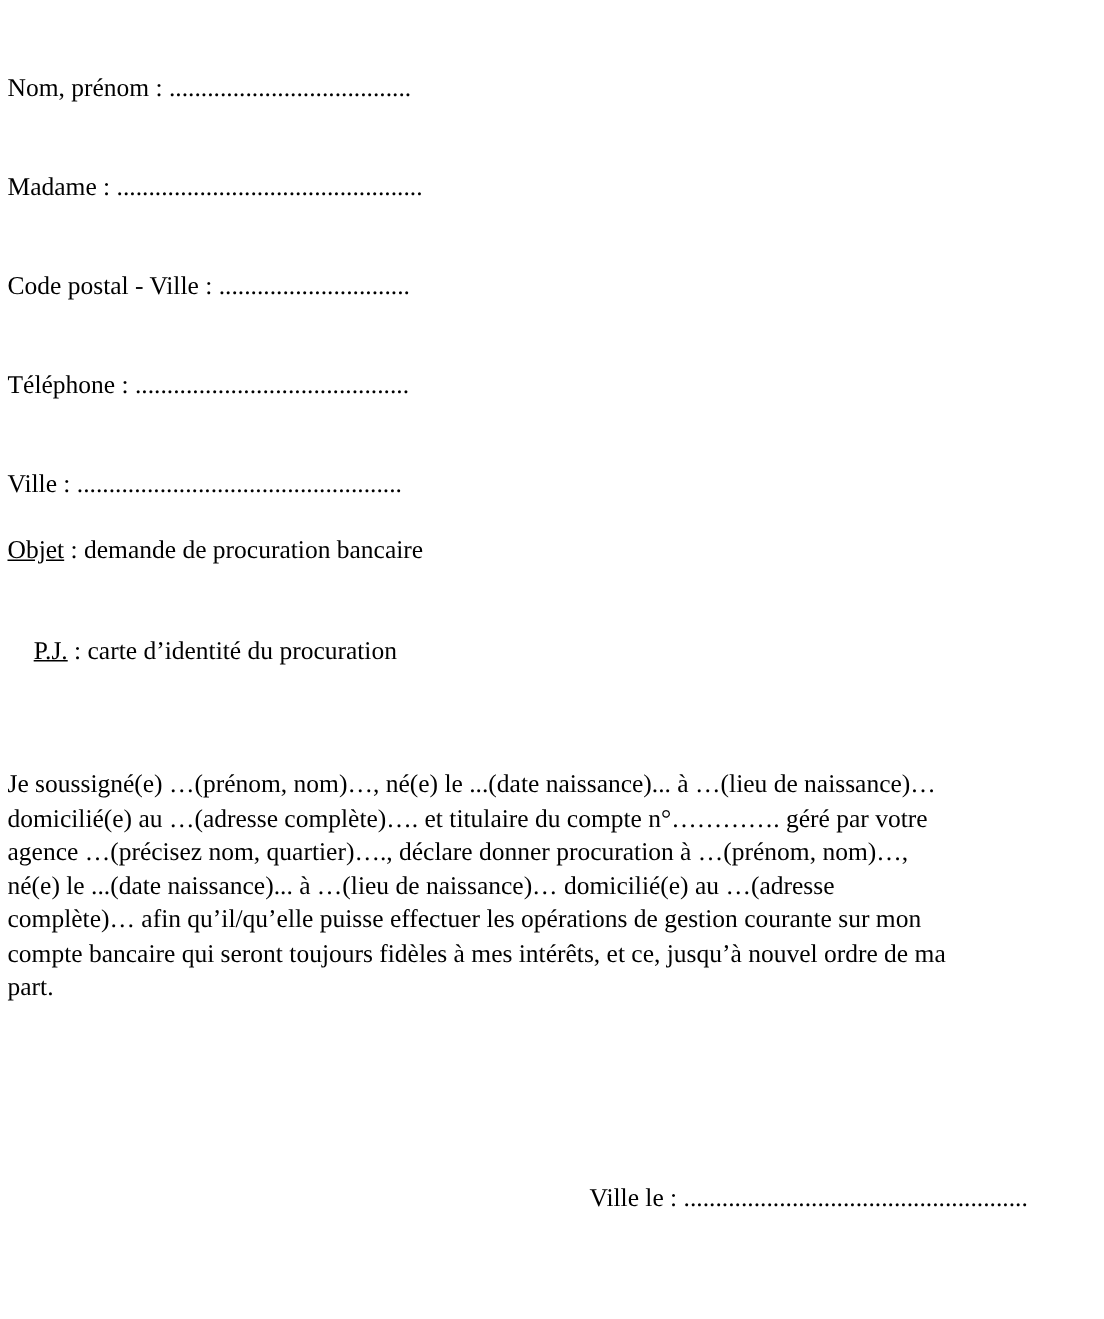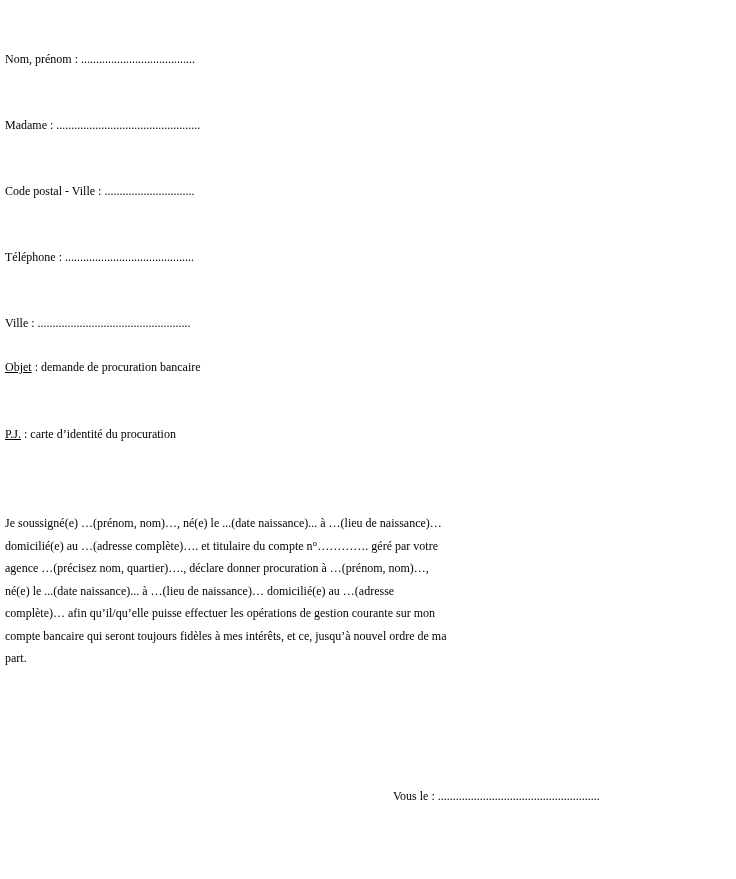--- a/index.html
+++ b/index.html
@@ -7,36 +7,37 @@
     padding: 0;
     background: #ffffff;
   }
   .page {
     position: relative;
     width: 736px;
     height: 879px;
     background: #ffffff;
     color: #000000;
     font-family: "Liberation Serif", serif;
-    font-size: 12px;
+    font-size: 17px;
     overflow: hidden;
   }
   .sender {
     position: absolute;
     left: 5px;
     top: 4px;
     line-height: 22px;
     white-space: pre;
   }
   .subject {
     position: absolute;
     left: 5px;
     top: 311px;
     line-height: 22.4px;
     white-space: pre;
+    text-align: center;
   }
   .ul {
     text-decoration: underline;
   }
   .body-par {
     position: absolute;
     left: 5px;
     top: 512px;
     line-height: 22.5px;
     white-space: pre;
@@ -81,16 +82,16 @@
 
   <div class="body-par">Je soussigné(e) …(prénom, nom)…, né(e) le ...(date naissance)... à …(lieu de naissance)…
 domicilié(e) au …(adresse complète)…. et titulaire du compte n°…………. géré par votre
 agence …(précisez nom, quartier)…., déclare donner procuration à …(prénom, nom)…,
 né(e) le ...(date naissance)... à …(lieu de naissance)… domicilié(e) au …(adresse
 complète)… afin qu’il/qu’elle puisse effectuer les opérations de gestion courante sur mon
 compte bancaire qui seront toujours fidèles à mes intérêts, et ce, jusqu’à nouvel ordre de ma
 part.</div>
 
 
-  <div class="fait-le">Vous le : ......................................................</div>
+  <div class="fait-le">Ville le : ......................................................</div>
 
 
 </div>
 
 </body></html>

